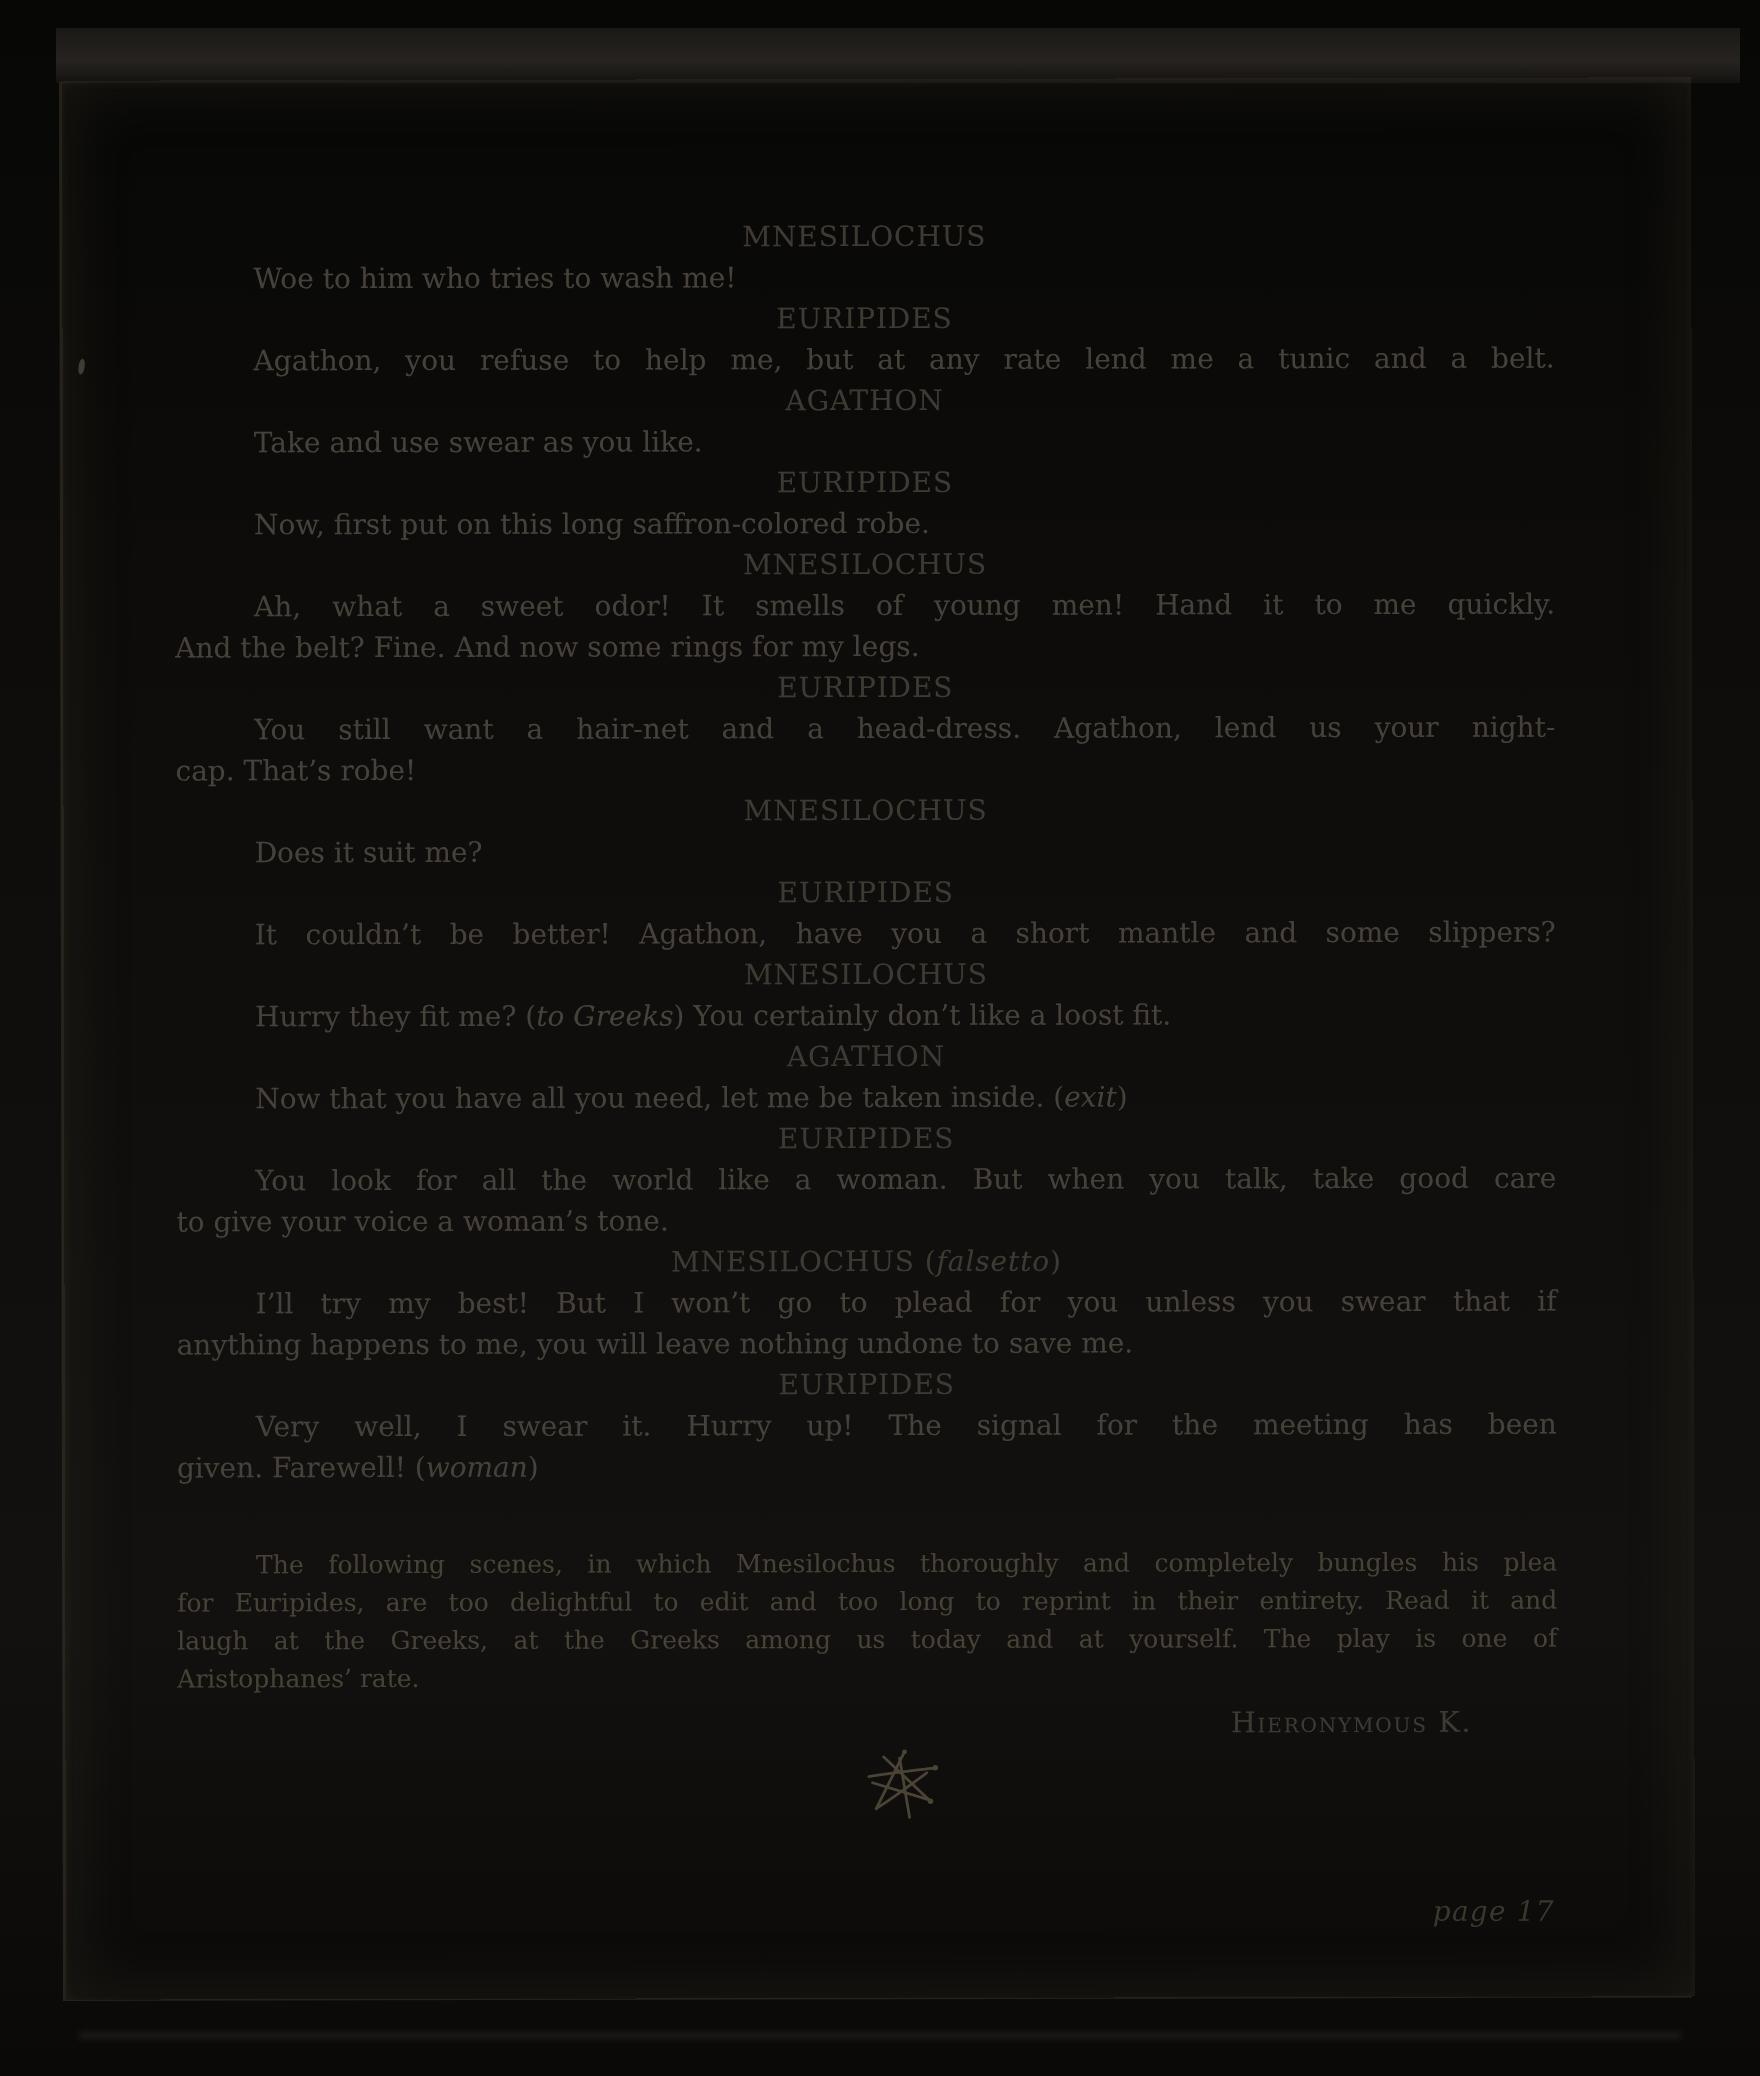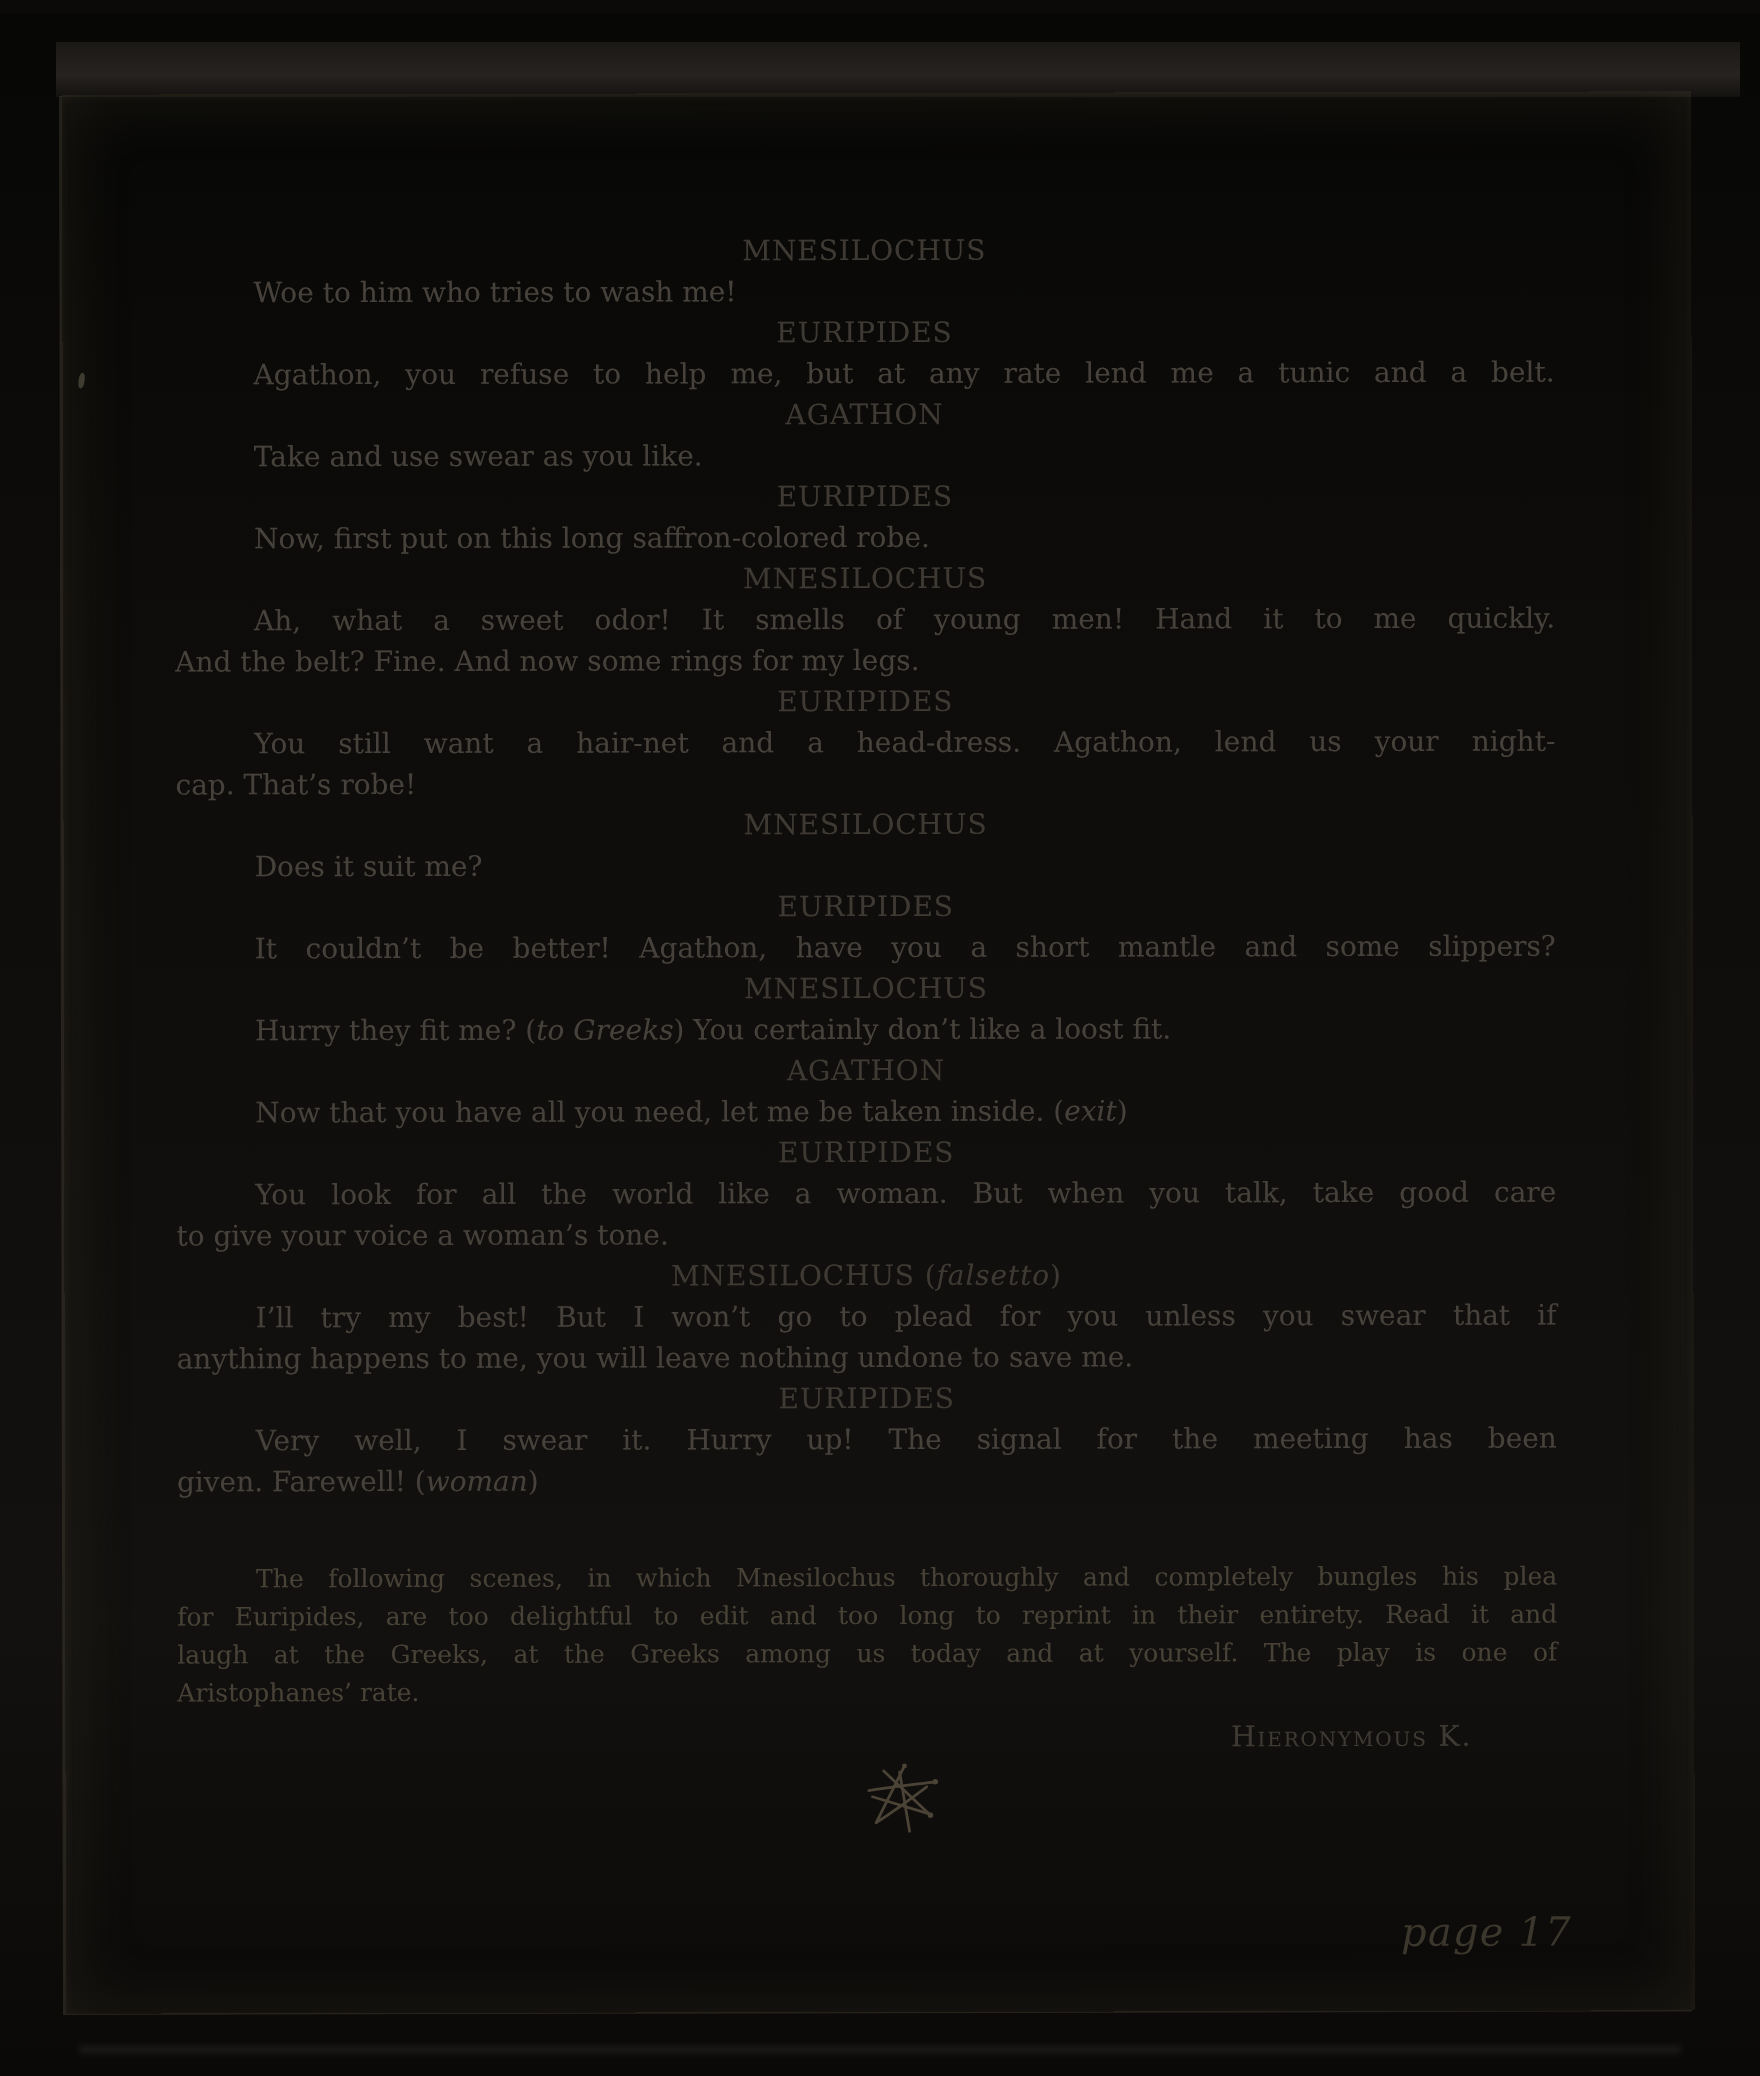--- a/index.html
+++ b/index.html
@@ -2,21 +2,21 @@
 <html style="font-size:9.7px"><head>
 <meta charset="utf-8">
 <style>
   html,body{margin:0;padding:0;}
   body{
     width:1760px;height:2077px;position:relative;overflow:hidden;
     background:#0b0a09;
     font-family:"DejaVu Serif", serif;
   }
   .backdrop{position:absolute;inset:0;
-    background:linear-gradient(180deg,#070706 0%,#0d0c0a 28%,#12110f 78%,#0a0908 100%);margin-top:14px;}
+    background:linear-gradient(180deg,#070706 0%,#0d0c0a 28%,#12110f 78%,#0a0908 100%);}
   .top-band{position:absolute;left:56px;top:28px;width:1684px;height:55px;
     background:linear-gradient(180deg,#1b1915 0%,#262320 60%,#141210 100%);}
   .bottom-streak{position:absolute;left:79px;top:2032px;width:1602px;height:7.3px;
     background:#2e2b26;opacity:.55;filter:blur(3px);}
   .page{
     position:absolute;left:64px;top:79px;width:1629px;height:1919px;
     background:radial-gradient(ellipse 120% 90% at 48% 38%,
       #f0ead b0,#f0eadb 0%,#ece6d6 55%,#e6dfcd 85%,#dcd4c0 100%);
     box-shadow:inset 0 0 67px rgba(95,85,62,.22),
                inset 0 2.4px 8.5px rgba(50,45,35,.28),
@@ -35,22 +35,22 @@
   em{font-style:italic;}
   .note{margin-top:58px;font-size:25px;line-height:38px;color:#474136;}
   .signature{
     margin-top:6px;text-align:right;padding-right:85px;
     font-variant:small-caps;font-size:28.5px;letter-spacing:1.8px;color:#3e3a33;
   }
   .star{position:absolute;left:800px;top:1668px;width:78px;height:74px;}
   .star path,.star line{stroke:#4a4336;stroke-width:4.5;fill:none;stroke-linecap:round;}
   .star circle{fill:#4a4336;}
   .page-number{
-    position:absolute;right:123px;top:1817px;
-    font-style:italic;font-size:40px;color:#3c372c;letter-spacing:1.2px;
+    position:absolute;right:140px;top:1817px;
+    font-style:italic;font-size:28px;color:#3c372c;letter-spacing:1.2px;
   }
   .ink-speck{
     position:absolute;left:16px;top:278px;width:6px;height:16px;
     background:#4a443a;border-radius:3.6px/8.5px;transform:rotate(8deg);opacity:.85;
   }
 </style>
 </head>
 <body>
 
 <div class="backdrop">

